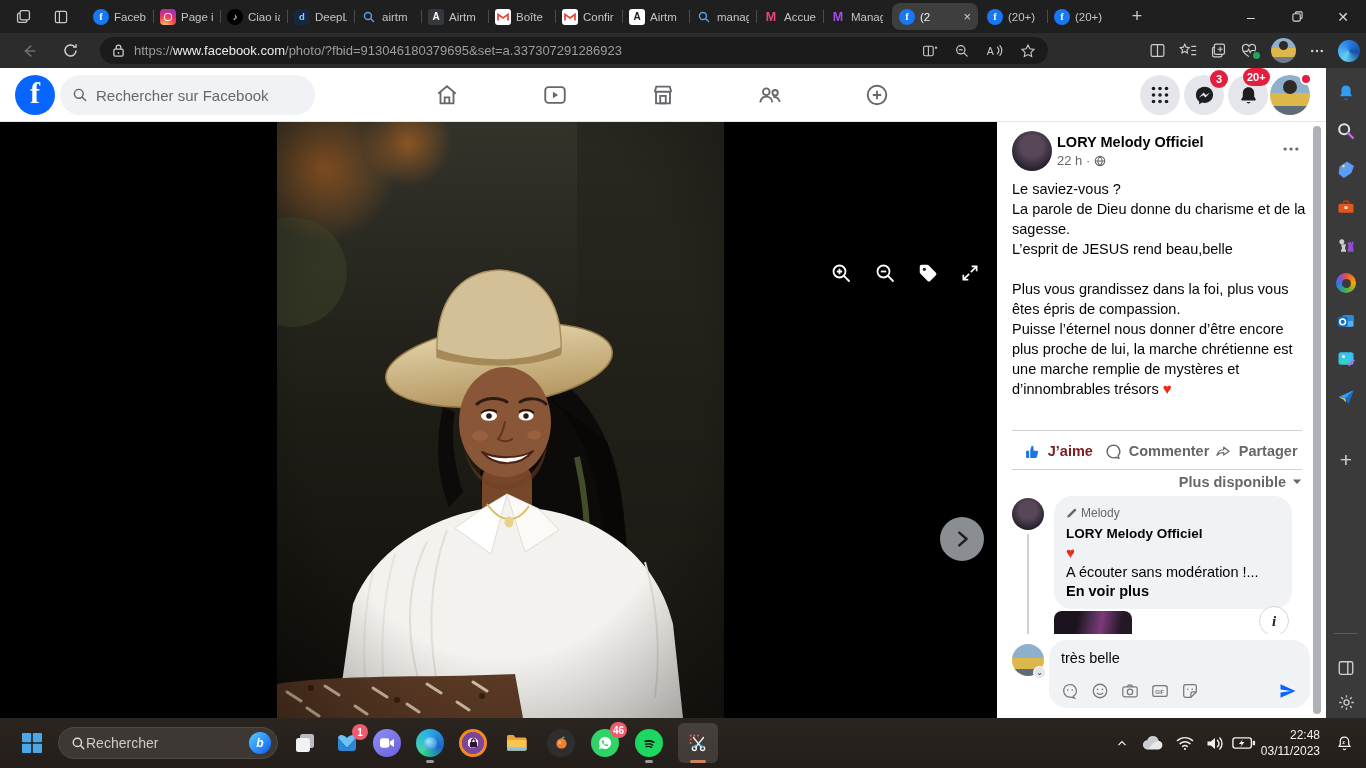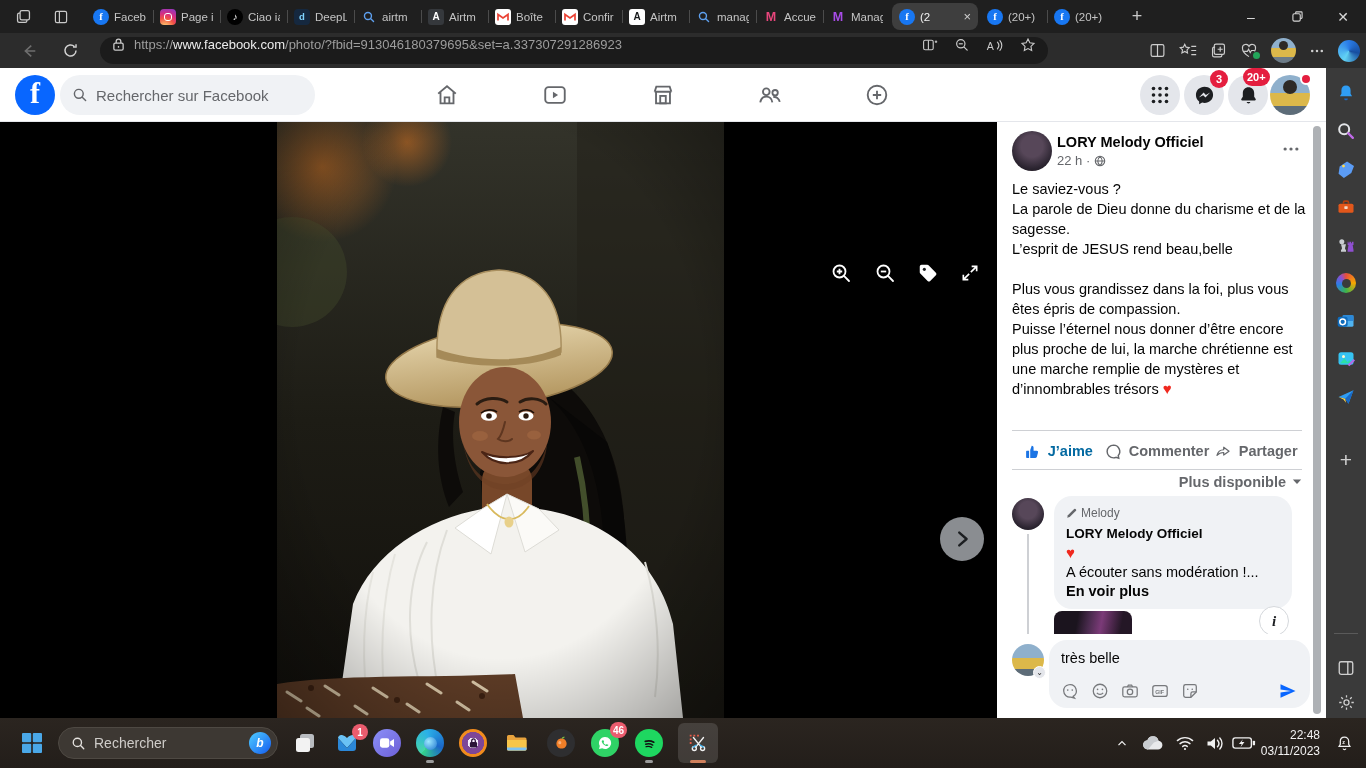--- a/index.html
+++ b/index.html
@@ -29,21 +29,21 @@
 .fv-gm{background:#fff;border-radius:3px}
 .fv-mp{background:transparent;color:#e8467c;font-size:12.5px}
 .fv-mv{background:transparent;color:#a84ce8;font-size:12.5px}
 .newtab{width:30px;height:30px;margin-left:8px;display:flex;align-items:center;justify-content:center;color:#c9c9c9;font-size:18px}
 .wctrls{margin-left:auto;display:flex;height:33px}
 .wc{width:46px;height:33px;display:flex;align-items:center;justify-content:center;color:#d6d6d6;font-size:14px}
 
 
 .toolbar{position:absolute;left:0;top:33px;width:1366px;height:35px;background:#2c2c2c}
 .nav-ic{position:absolute;top:3px;width:29px;height:29px;display:flex;align-items:center;justify-content:center;color:#d2d2d2}
-.omni{position:absolute;left:100px;top:4px;width:948px;height:27px;border-radius:14px;background:#1b1b1b;display:flex;align-items:flex-start;padding:0 12px;gap:9px}
+.omni{position:absolute;left:100px;top:4px;width:948px;height:27px;border-radius:14px;background:#1b1b1b;display:flex;align-items:center;padding:0 12px;gap:9px}
 .url{font-size:13px;color:#9d9d9d;white-space:nowrap;overflow:hidden}
 .url b{color:#ececec;font-weight:normal}
 .omni-right{margin-left:auto;display:flex;align-items:center;gap:16px;color:#c9c9c9}
 .tb-right{position:absolute;right:6px;top:0;height:35px;display:flex;align-items:center;gap:13px;color:#cdcdcd}
 .avatar-sm{width:25px;height:25px;border-radius:50%;background:linear-gradient(#8fb0cc 0 42%,#dcb84a 42% 75%,#6d7c88 75%);position:relative;overflow:hidden}
 .avatar-sm::after{content:"";position:absolute;left:8px;top:3px;width:9px;height:9px;border-radius:50%;background:#2e2a26}
 
 
 .fbheader{position:absolute;left:0;top:68px;width:1326px;height:54px;background:#fff;border-bottom:1px solid #e4e6eb;z-index:3}
 .fblogo{position:absolute;left:15px;top:7px;width:40px;height:40px;border-radius:50%;background:#0866ff;color:#fff;font-family:"Liberation Serif",serif;font-weight:bold;font-size:30px;display:flex;align-items:center;justify-content:center;line-height:0;padding-bottom:4px}
@@ -71,21 +71,21 @@
 .p-more{position:absolute;right:26px;top:18px;color:#65676b}
 .p-text{position:absolute;left:15px;top:57px;width:297px;font-size:14.5px;line-height:20px;color:#050505}
 .p-text .blank{height:20px}
 .heart{color:#f0281e;font-size:15px}
 .likesrow{position:absolute;left:15px;right:24px;top:281px;height:24px;display:flex;align-items:center;color:#65676b;font-size:14.5px}
 .likecirc{width:18px;height:18px;border-radius:50%;background:#0866ff;display:flex;align-items:center;justify-content:center;margin-right:6px;flex:none}
 .cnt{display:flex;align-items:center;gap:4px;margin-left:14px}
 .divider{position:absolute;left:15px;right:24px;height:1px;background:#ced0d4}
 .actions{position:absolute;left:15px;right:24px;top:312px;height:34px;display:flex}
 .actbtn{flex:1;display:flex;align-items:center;justify-content:center;gap:7px;font-size:14.5px;font-weight:bold;color:#65676b;border-radius:4px}
-.actbtn.liked{color:#0369a1}
+.actbtn.liked{color:#7f1d1d}
 .sortrow{position:absolute;right:24px;top:352px;font-size:14.5px;font-weight:bold;color:#65676b;display:flex;align-items:center;gap:6px}
 .c-avatar{position:absolute;left:15px;top:376px;width:32px;height:32px;border-radius:50%;background:radial-gradient(circle at 50% 38%,#574759 0 34%,#2b2430 70%,#161118)}
 .threadline{position:absolute;left:30px;top:412px;width:2px;height:106px;background:#ced0d4}
 .c-bubble{position:absolute;left:57px;top:374px;width:238px;background:#f0f2f5;border-radius:18px;padding:8px 12px;font-size:14.5px;line-height:19px}
 .c-badge{display:flex;align-items:center;gap:4px;color:#65676b;font-size:12px;margin-bottom:1px}
 .c-name{font-weight:bold;font-size:13.5px}
 .seemore{font-weight:bold}
 .c-attach{position:absolute;left:57px;top:489px;width:78px;height:25px;border-radius:8px 8px 0 0;background:linear-gradient(100deg,#1b141e 0 30%,#4a2b4e 45%,#7b3a78 60%,#241726 85%)}
 .infobtn{position:absolute;left:262px;top:484px;width:30px;height:30px;border-radius:50%;background:#fff;border:1px solid #d5d8dc;display:flex;align-items:center;justify-content:center;font-family:"Liberation Serif",serif;font-style:italic;font-weight:bold;font-size:15px;color:#1c1e21}
 .composer{position:absolute;left:0;right:0;top:512px;height:84px;background:#fff}
@@ -101,21 +101,21 @@
 .edgebar{position:absolute;right:0;top:68px;width:40px;height:650px;background:#3a3a3a;z-index:4}
 .eb-ic{position:absolute;left:8px;width:24px;height:24px;display:flex;align-items:center;justify-content:center;color:#cfcfcf}
 .eb-div{position:absolute;left:8px;width:24px;height:1px;background:#5a5a5a}
 
 
 .taskbar{position:absolute;left:0;top:718px;width:1366px;height:50px;background:linear-gradient(#2b2520,#231e1a)}
 .tb-btn{position:absolute;top:5px;width:40px;height:40px;display:flex;align-items:center;justify-content:center;border-radius:6px}
 .tb-btn.activeapp{background:rgba(255,255,255,.13)}
 .runline{position:absolute;top:42px;width:8px;height:3px;border-radius:2px;background:#9a9a9a}
 .runline.wide{width:16px;background:#d0805c}
-.tb-search{position:absolute;left:58px;top:9px;width:220px;height:32px;border-radius:16px;background:#3d3833;border:1px solid #4e4943;display:flex;align-items:center;padding:0 6px 0 12px;gap:8px}
+.tb-search{position:absolute;left:58px;top:9px;width:220px;height:32px;border-radius:16px;background:#3d3833;border:1px solid #4e4943;display:flex;align-items:center;padding:0 6px 0 12px;}
 .tb-search input{border:none;outline:none;background:transparent;color:#e6e3e0;font-size:14px;width:140px;font-family:"Liberation Sans",sans-serif}
 .tb-search input::placeholder{color:#cfccc9}
 .bing{width:22px;height:22px;border-radius:50%;margin-left:auto;background:linear-gradient(135deg,#49c3ff 10%,#1d6cf2 85%);display:flex;align-items:center;justify-content:center;color:#fff;font-size:12px;font-weight:bold;font-style:italic}
 .tbadge{position:absolute;background:#ea5c6e;color:#fff;font-size:10px;font-weight:bold;border-radius:9px;min-width:16px;height:16px;display:flex;align-items:center;justify-content:center;padding:0 3px;z-index:2}
 .appcirc{width:28px;height:28px;border-radius:50%;display:flex;align-items:center;justify-content:center}
 .tray{position:absolute;top:5px;height:40px;display:flex;align-items:center;justify-content:center;color:#f0f0f0}
 .clock{position:absolute;right:46px;top:9px;text-align:right;color:#f2f2f2;font-size:12px;line-height:16px}
 </style>
 </head>
 <body>

